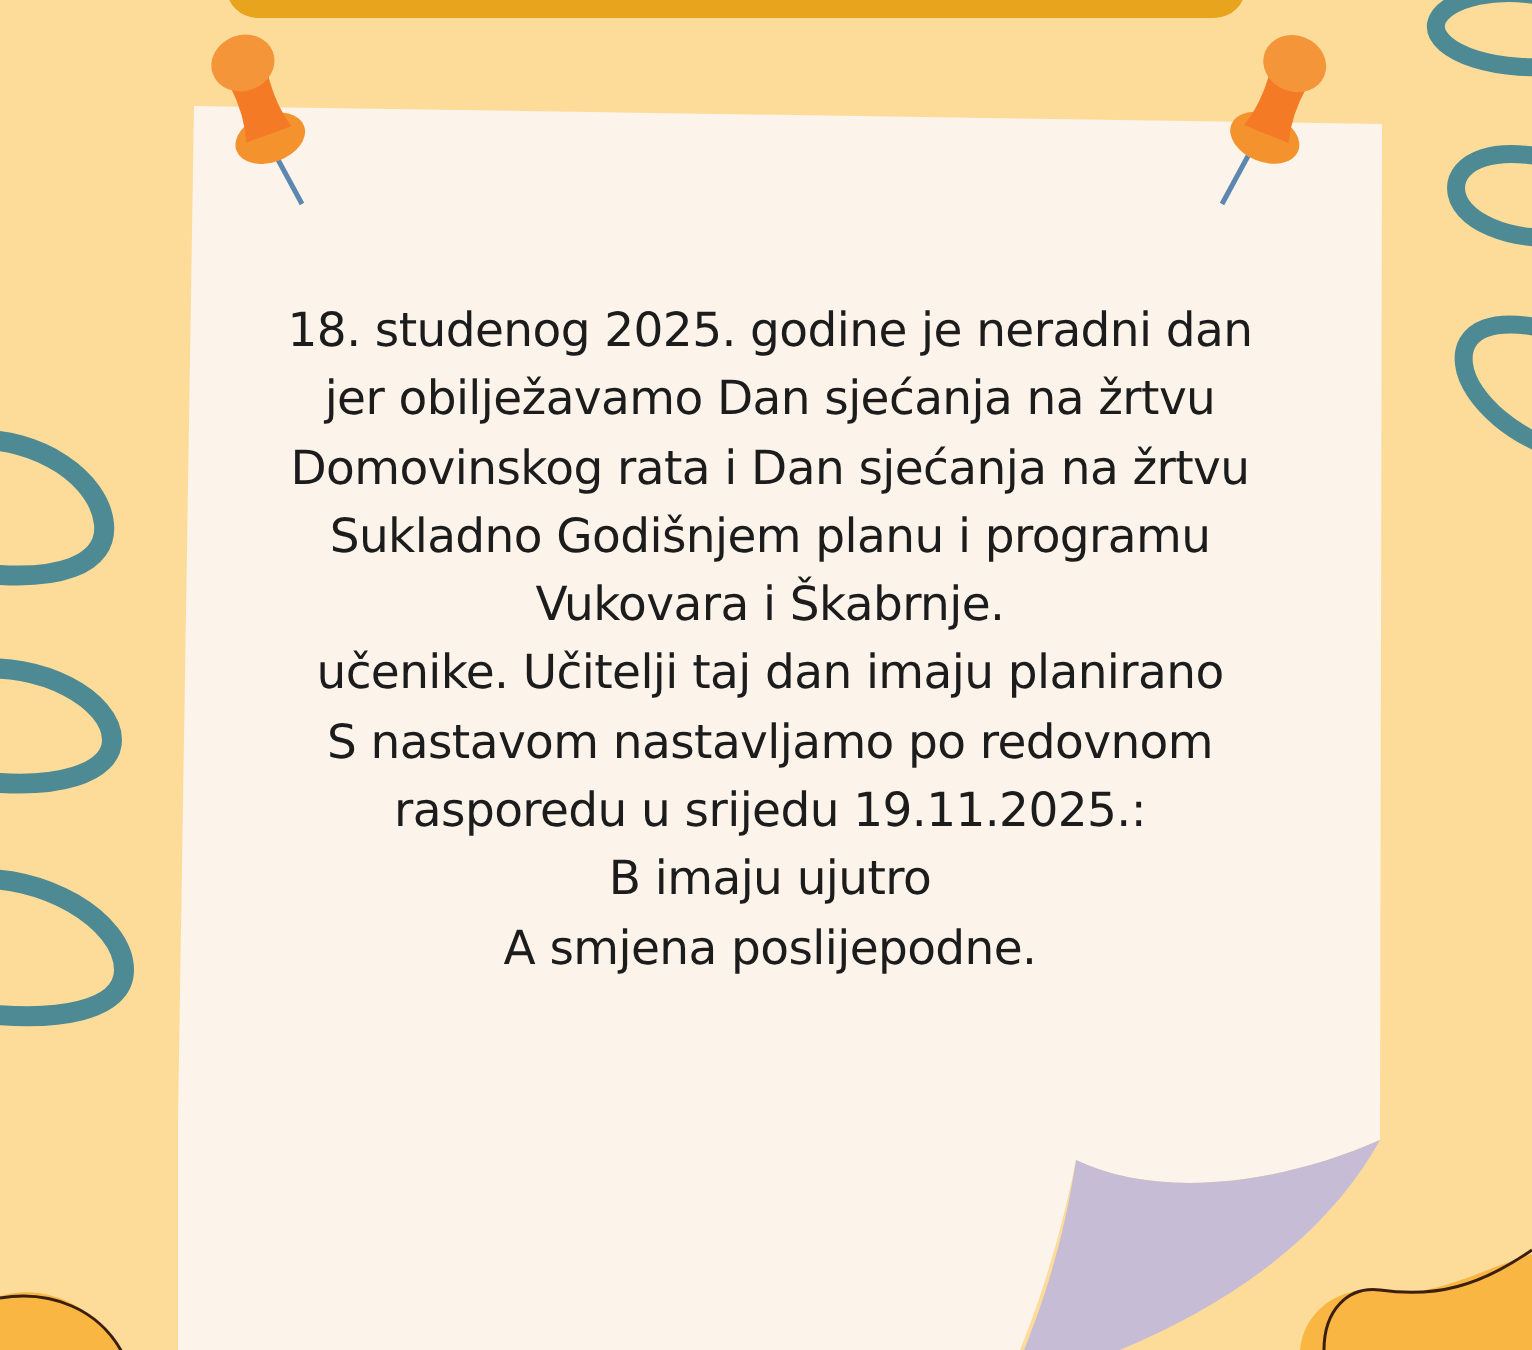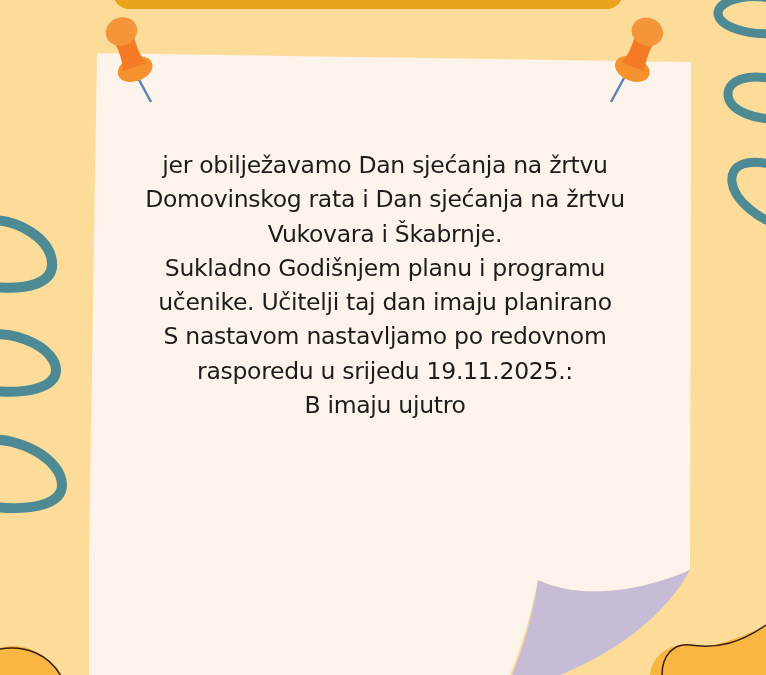--- a/index.html
+++ b/index.html
@@ -98,21 +98,23 @@
 <svg class="pin" style="left:598px; top:10px;" width="80" height="95" viewBox="0 0 80 95">
   <line x1="26" y1="68" x2="13" y2="92" stroke="#5b87b0" stroke-width="2.5"></line>
   <g transform="rotate(22 40 45)">
     <ellipse cx="40" cy="60" rx="18" ry="12" fill="#f4922e"></ellipse>
     <path d="M30 28 Q32 45 28 58 L52 58 Q48 45 50 28 Z" fill="#f47a25"></path>
     <ellipse cx="40" cy="20" rx="16" ry="14" fill="#f5953a"></ellipse>
   </g>
 </svg>
 
 <div class="notice">
+  <div>18. studenog 2025. godine je neradni dan</div>
   <div>jer obilježavamo Dan sjećanja na žrtvu</div>
   <div>Domovinskog rata i Dan sjećanja na žrtvu</div>
+  <div>Sukladno Godišnjem planu i programu</div>
   <div>Vukovara i Škabrnje.</div>
-  <div>Sukladno Godišnjem planu i programu</div>
   <div>učenike. Učitelji taj dan imaju planirano</div>
   <div>S nastavom nastavljamo po redovnom</div>
   <div>rasporedu u srijedu 19.11.2025.:</div>
   <div>B imaju ujutro</div>
+  <div>A smjena poslijepodne.</div>
 </div>
 
 </body></html>

